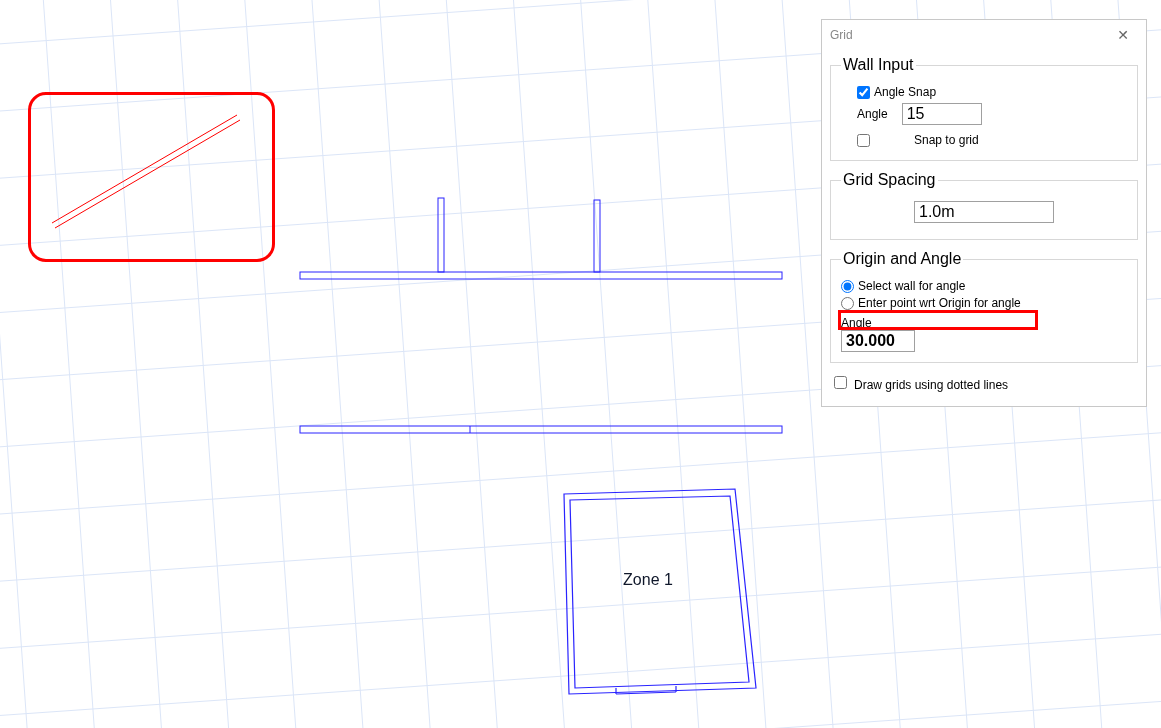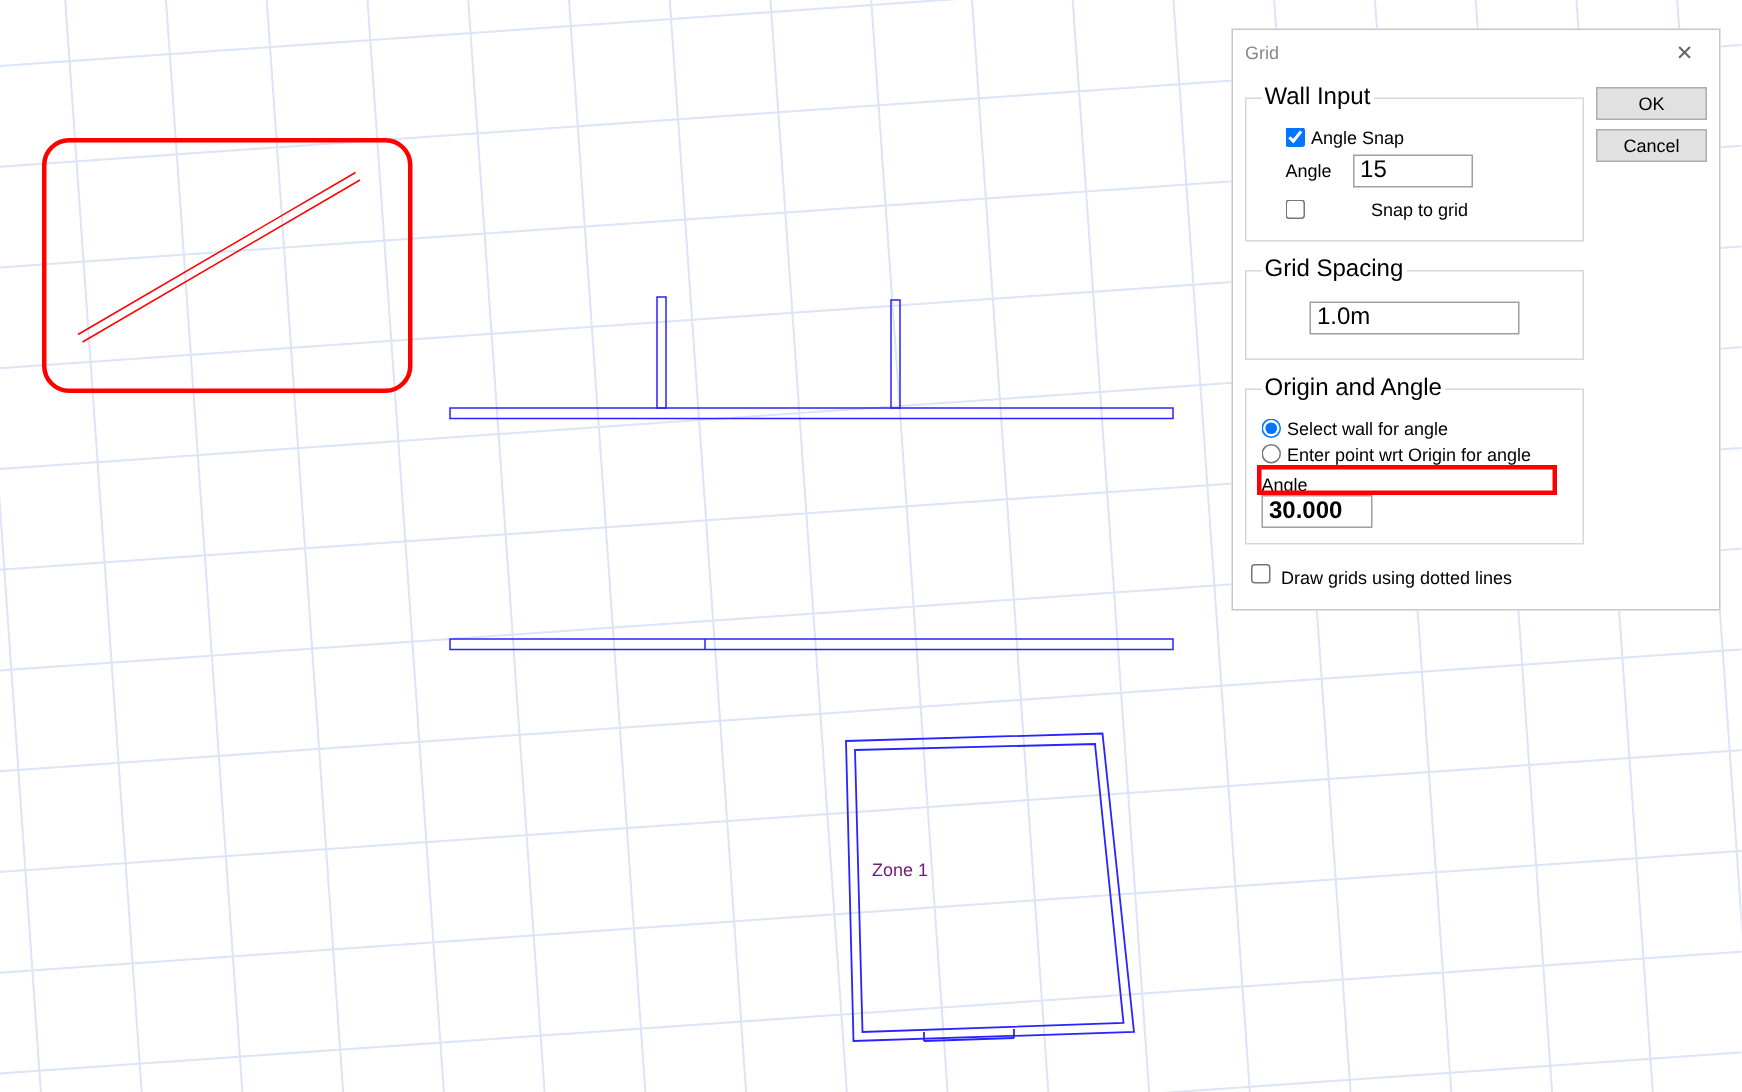--- a/index.html
+++ b/index.html
@@ -24,23 +24,23 @@
       linear-gradient(to bottom, #dbe5f7 1px, transparent 1px);
     background-size: 67px 67px;
     transform-origin: 600px 400px;
     transform: rotate(-4deg);
   }
   .drawing-layer {
     position:absolute; left:0; top:0; width:1161px; height:728px;
   }
   .zone-label {
     position:absolute;
-    left:600px; top:580px;
-    font-size:12px;
-    color:#701a75;
+    left:648px; top:580px;
+    font-size:16px;
+    color:#0f172a;
     transform:translate(-50%,-50%);
   }
   
   .highlight-diag {
     position:absolute;
     left:28px; top:92px; width:247px; height:170px;
     border:3px solid #ff0000;
     border-radius:18px;
     box-sizing:border-box;
   }
@@ -91,21 +91,21 @@
     font-size:16px;
     padding:1px 4px;
     height:18px;
     box-sizing:content-box;
     background:#fff;
   }
   input.angle-input { width:70px; margin-left:8px;}
   input.spacing-input { width:130px; }
   input.angle-value { width:64px;font-weight:bold; }
   .checkbox, .radio {
-    display:flex; align-items:flex-start; gap:4px; margin:3px 0;
+    display:flex; align-items:flex-end; gap:4px; margin:3px 0;
   }
   .checkbox input, .radio input { margin:0; }
   .btn {
     border:1px solid #adadad;
     background:#e1e1e1;
     height:22px;
     font-size:12px;
     cursor:default;
     width:100%;
   }
@@ -210,18 +210,14 @@
 
         <div class="red-focus" id="red-focus-radio" style="left: 7px; top: 42px; width: 200px; height: 20px;"></div>
       </fieldset>
 
       <div class="dotted-row">
         <input type="checkbox" style="">
         <label>Draw grids using dotted lines</label>
       </div>
     </div>
 
-    <div class="right-col">
-      <button class="btn">OK</button>
-      <button class="btn">Cancel</button>
-    </div>
   </div>
 </div>
 
 </body></html>

